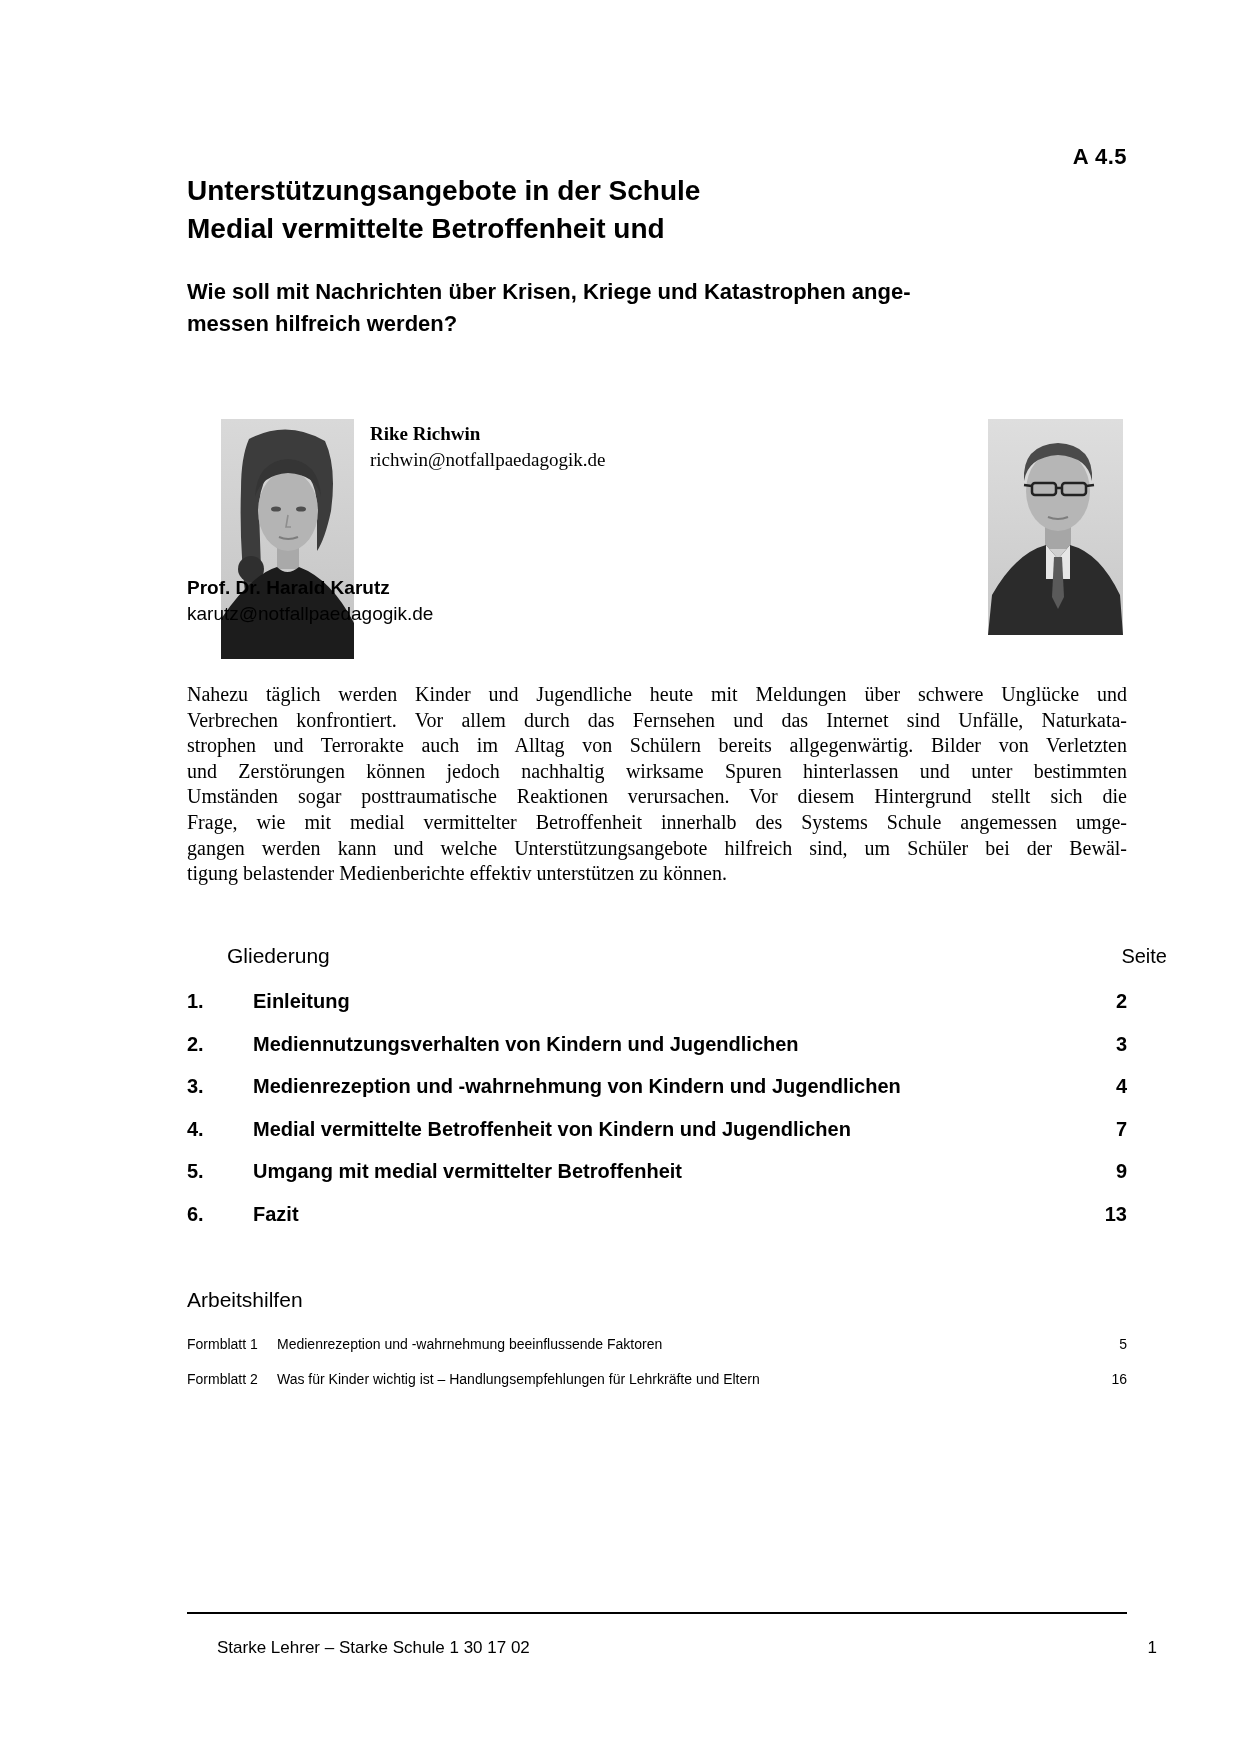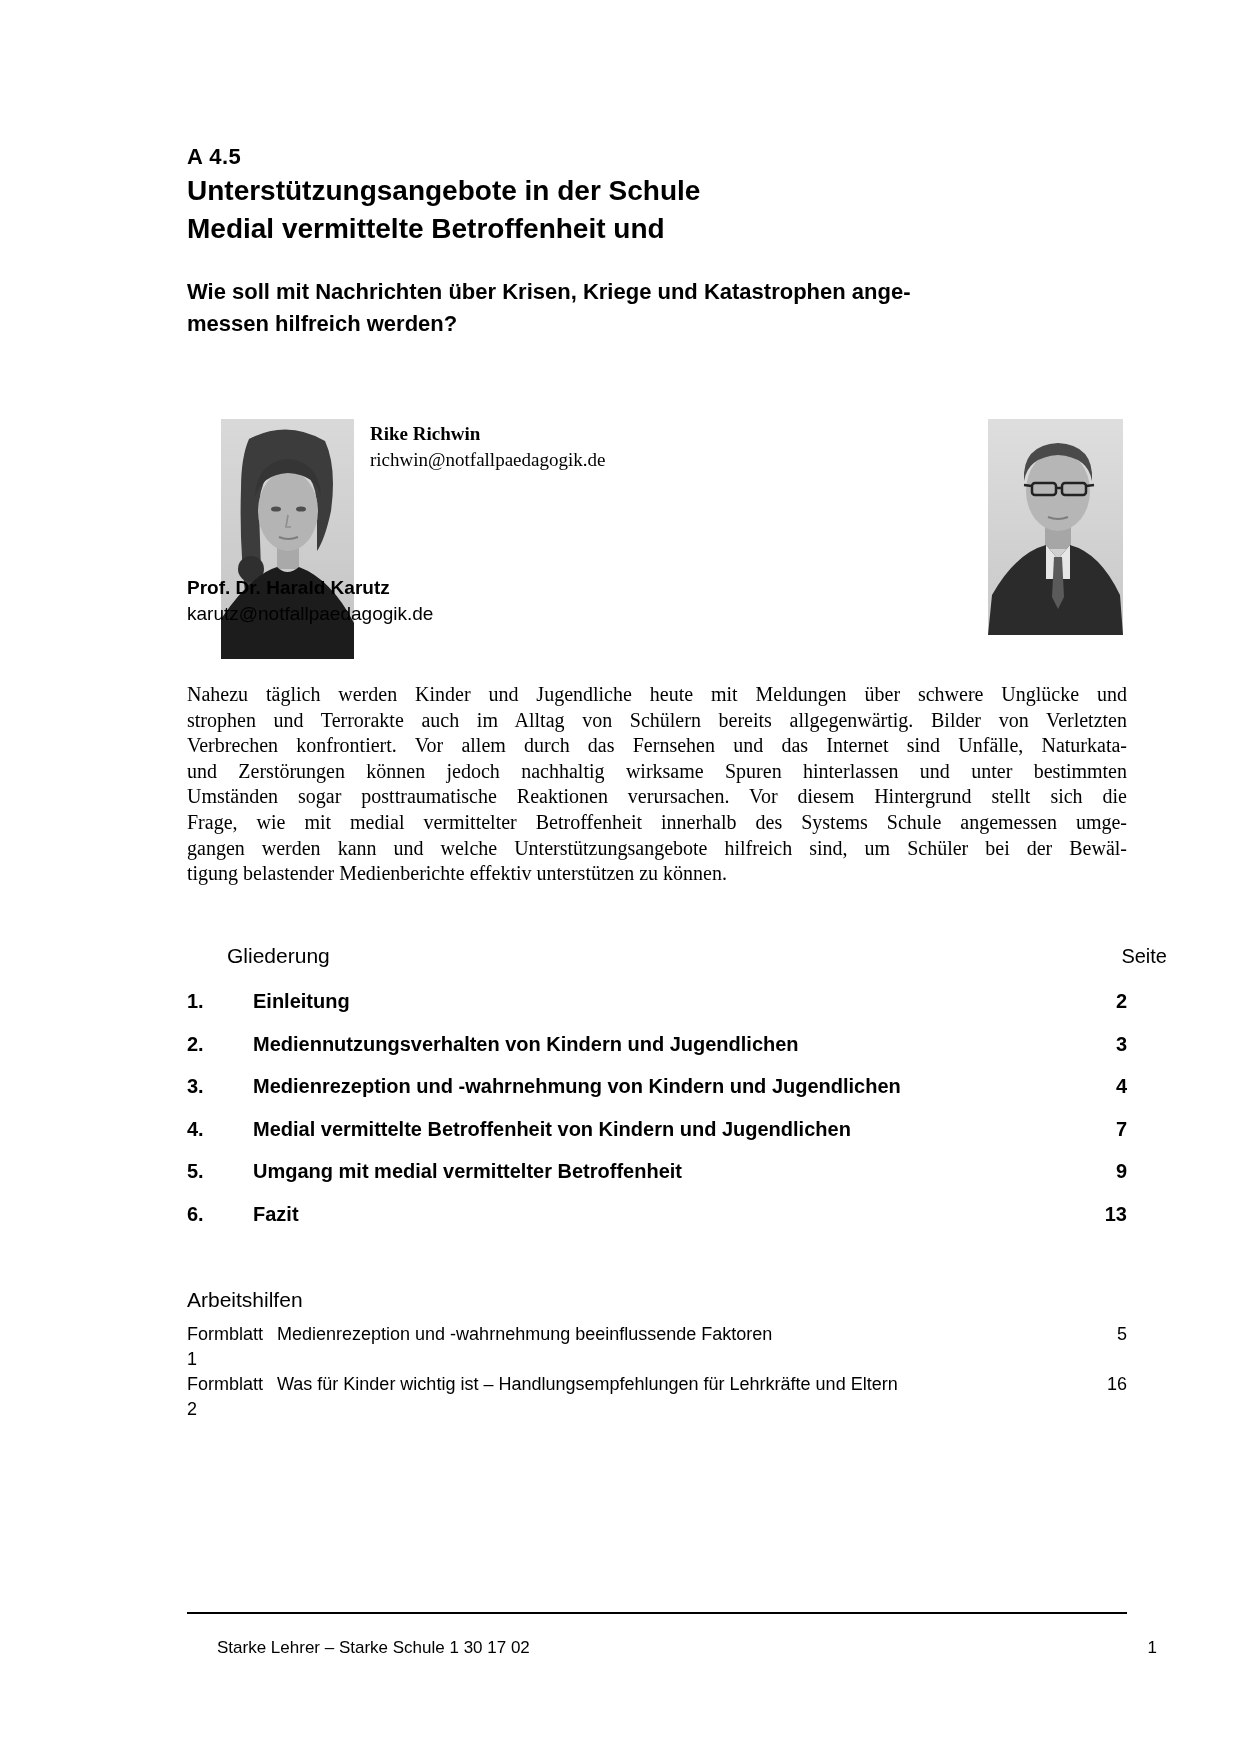--- a/index.html
+++ b/index.html
@@ -18,21 +18,21 @@
     color: #000000;
   }
   .block {
     position: absolute;
     left: 187px;
     width: 940px;
   }
   
   .corner-label {
     top: 144px;
-    text-align: left;
+    text-align: right;
     font-size: 22px;
     font-weight: bold;
     letter-spacing: 0.5px;
   }
   
   .doc-title {
     top: 172px;
     font-size: 28px;
     font-weight: bold;
     line-height: 38px;
@@ -136,22 +136,23 @@
   
   .ws-header {
     top: 1288px;
     font-size: 21px;
   }
   .worksheets {
     top: 1322px;
   }
   .ws-row {
     display: flex;
-    font-size: 18px;
+    font-size: 14px;
     line-height: 25px;
+    margin-top: 10px;
   }
   .ws-label {
     width: 90px;
     flex: 0 0 90px;
   }
   .ws-title {
     flex: 1 1 auto;
   }
   .ws-page {
     flex: 0 0 50px;
@@ -258,22 +259,22 @@
 
         <path d="M58 126 L70 140 L82 126 L82 160 L58 160 Z" fill="#e6e6e6"></path>
 
         <path d="M66 138 L74 138 L76 178 L70 190 L64 178 Z" fill="#5a5a5a"></path>
       </svg>
     </div>
   </div>
 
   <div class="block intro">
     <div class="jline">Nahezu täglich werden Kinder und Jugendliche heute mit Meldungen über schwere Unglücke und</div>
+    <div class="jline">Verbrechen konfrontiert. Vor allem durch das Fernsehen und das Internet sind Unfälle, Naturkata-</div>
     <div class="jline">strophen und Terrorakte auch im Alltag von Schülern bereits allgegenwärtig. Bilder von Verletzten</div>
-    <div class="jline">Verbrechen konfrontiert. Vor allem durch das Fernsehen und das Internet sind Unfälle, Naturkata-</div>
     <div class="jline">und Zerstörungen können jedoch nachhaltig wirksame Spuren hinterlassen und unter bestimmten</div>
     <div class="jline">Umständen sogar posttraumatische Reaktionen verursachen. Vor diesem Hintergrund stellt sich die</div>
     <div class="jline">Frage, wie mit medial vermittelter Betroffenheit innerhalb des Systems Schule angemessen umge-</div>
     <div class="jline">gangen werden kann und welche Unterstützungsangebote hilfreich sind, um Schüler bei der Bewäl-</div>
     <div class="jline last">tigung belastender Medienberichte effektiv unterstützen zu können.</div>
   </div>
 
   <div class="block toc-header">
     <span>Gliederung</span>
     <span class="seite">Seite</span>

